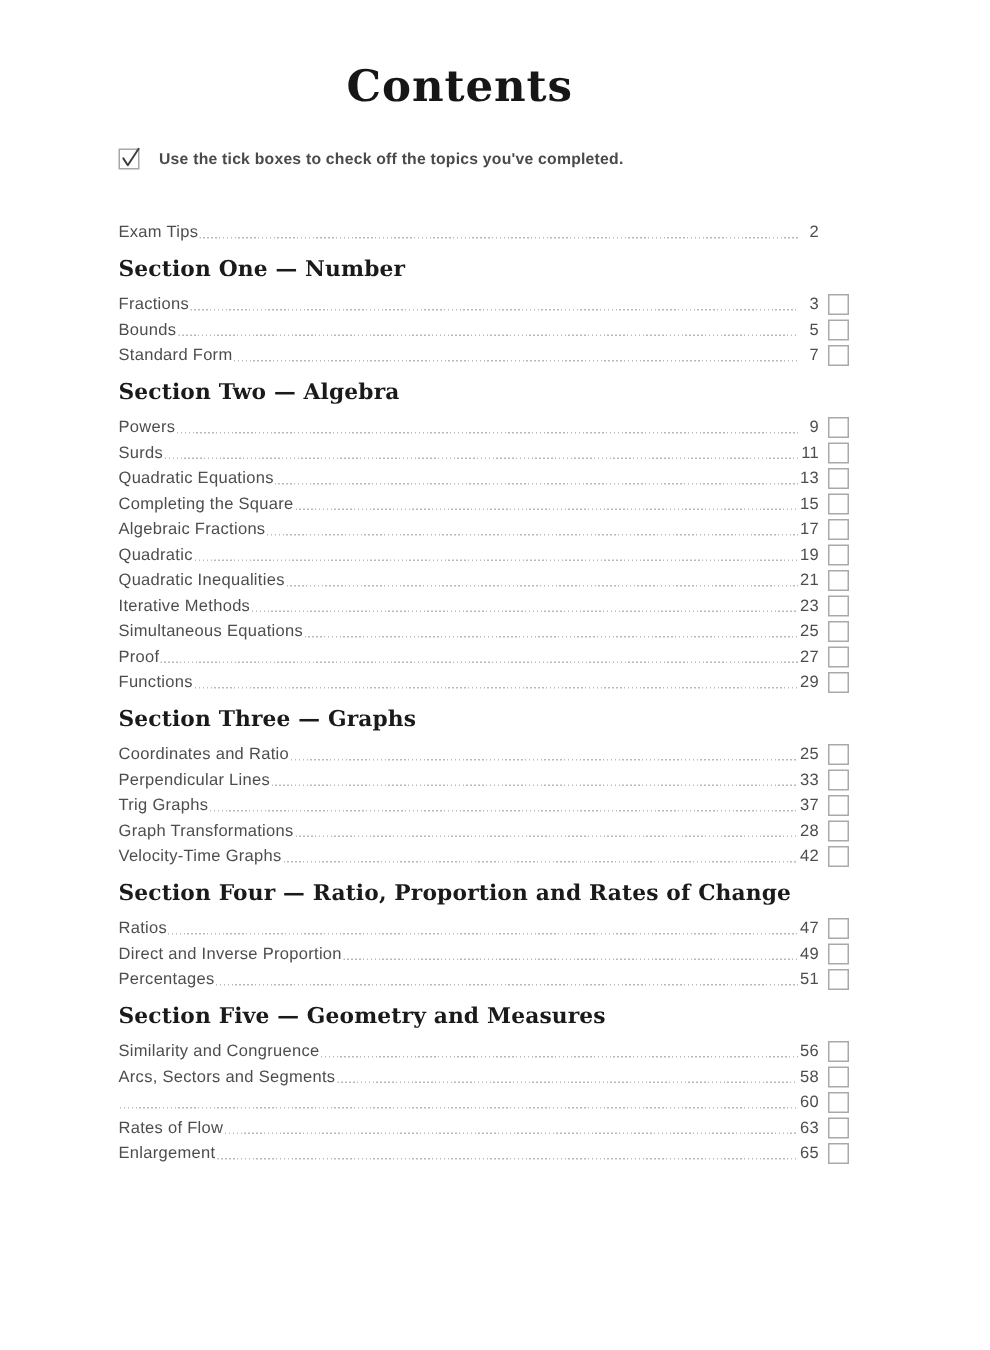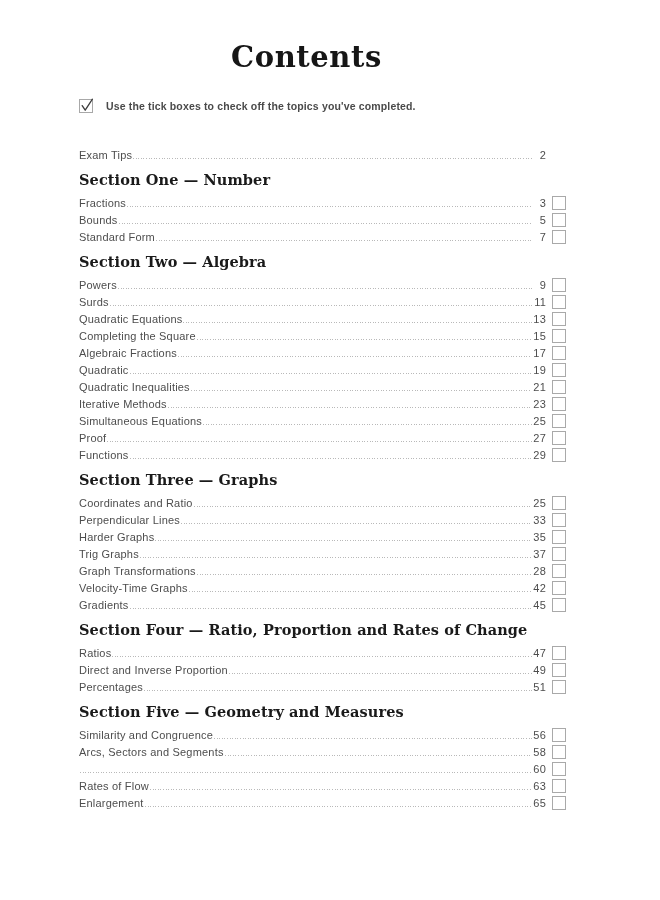--- a/index.html
+++ b/index.html
@@ -255,47 +255,35 @@
             <span class="entry-page">25</span>
             <span class="entry-check"></span>
           </div>
           <div class="entry">
             <span class="entry-label">Perpendicular Lines</span>
             <span class="leader"></span>
             <span class="entry-page">33</span>
             <span class="entry-check"></span>
           </div>
           <div class="entry">
-            <span class="entry-label">Harder Graphs</span>
-            <span class="leader"></span>
-            <span class="entry-page">35</span>
-            <span class="entry-check"></span>
-          </div>
-          <div class="entry">
             <span class="entry-label">Trig Graphs</span>
             <span class="leader"></span>
             <span class="entry-page">37</span>
             <span class="entry-check"></span>
           </div>
           <div class="entry">
             <span class="entry-label">Graph Transformations</span>
             <span class="leader"></span>
             <span class="entry-page">28</span>
             <span class="entry-check"></span>
           </div>
           <div class="entry">
             <span class="entry-label">Velocity-Time Graphs</span>
             <span class="leader"></span>
             <span class="entry-page">42</span>
-            <span class="entry-check"></span>
-          </div>
-          <div class="entry">
-            <span class="entry-label">Gradients</span>
-            <span class="leader"></span>
-            <span class="entry-page">45</span>
             <span class="entry-check"></span>
           </div>
         </div>
         <div class="section-block">
           <div class="section-heading">Section Four — Ratio, Proportion and Rates of Change</div>
           <div class="entry">
             <span class="entry-label">Ratios</span>
             <span class="leader"></span>
             <span class="entry-page">47</span>
             <span class="entry-check"></span>

